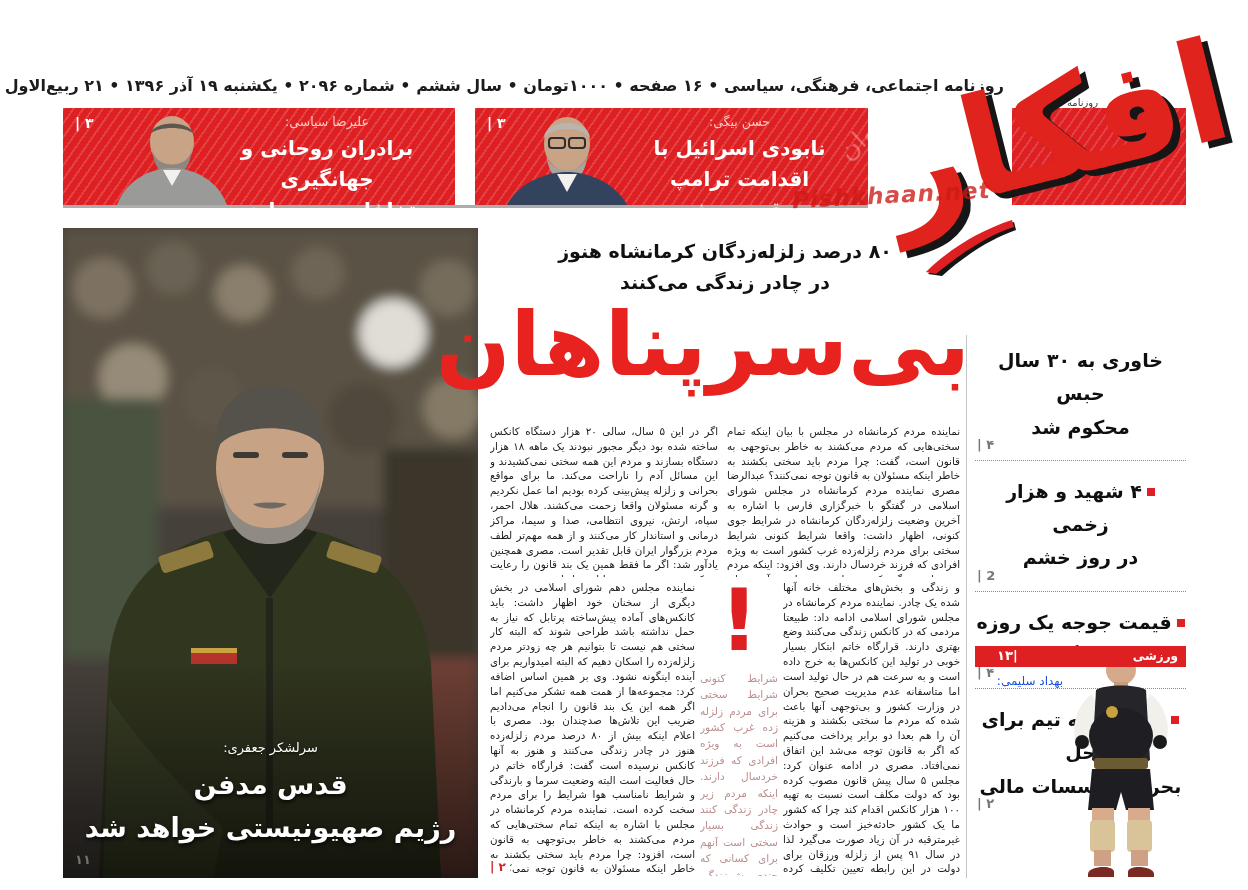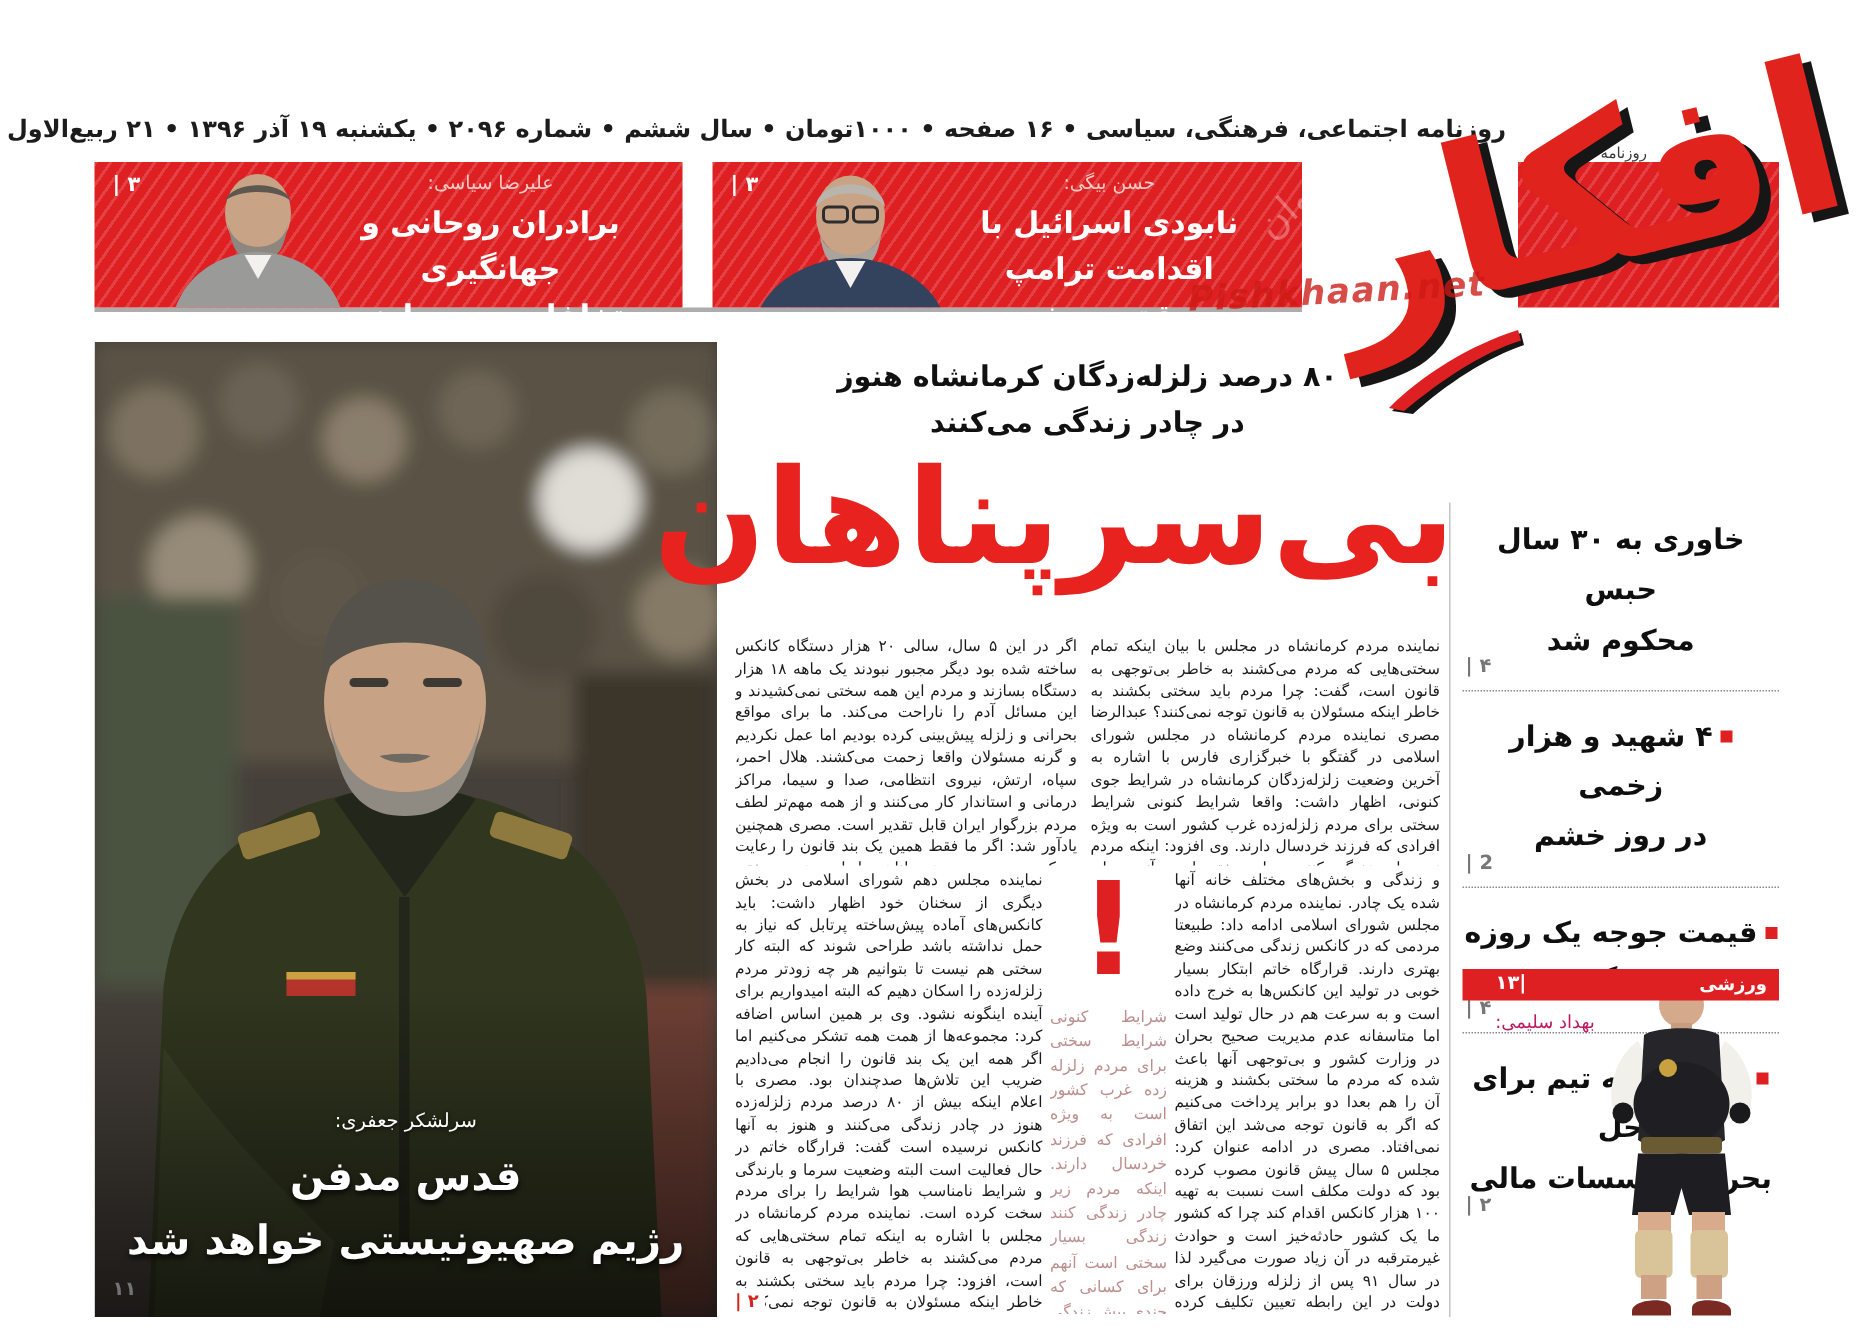--- a/index.html
+++ b/index.html
@@ -62,21 +62,21 @@
   .v-rule{left:966px;top:335px;width:1px;height:543px;background:#c4c4c4;}
   .sidebar{left:975px;top:330px;width:211px;}
   .sb-item{position:relative;text-align:center;font-weight:bold;color:#0f0f0f;
     border-bottom:1px dotted #8a8a8a;padding:14px 0 16px 0;}
   .sb-item .ln{font-size:19px;line-height:1.75;}
   .sb-page{position:absolute;left:2px;bottom:8px;font-size:13px;font-weight:bold;color:#777;}
   .sq{display:inline-block;width:8px;height:8px;background:#de2023;margin-left:5px;vertical-align:2px;}
   .sports-bar{left:975px;top:646px;width:211px;height:21px;background:#de2023;color:#fff;z-index:3;}
   .sports-bar .lbl{position:absolute;right:8px;top:3px;font-size:12px;font-weight:bold;}
   .sports-bar .pg{position:absolute;left:6px;top:2px;font-size:13px;font-weight:bold;margin-left:16px;}
-  .sports-kicker{left:985px;top:674px;width:90px;text-align:center;font-size:12px;color:#be185d;}
+  .sports-kicker{left:985px;top:674px;width:90px;text-align:center;font-size:12px;color:#1d4ed8;}
   .sports-words{left:975px;top:694px;width:100px;text-align:center;}
   .sports-words .w{font-size:25px;font-weight:bold;color:#0d0d0d;line-height:36px;}
   .sports-photo{left:1052px;top:650px;width:138px;height:228px;}
 
   .swoosh{left:922px;top:218px;z-index:5;}
 </style>
 </head>
 <body>
 
 <div class="page">

